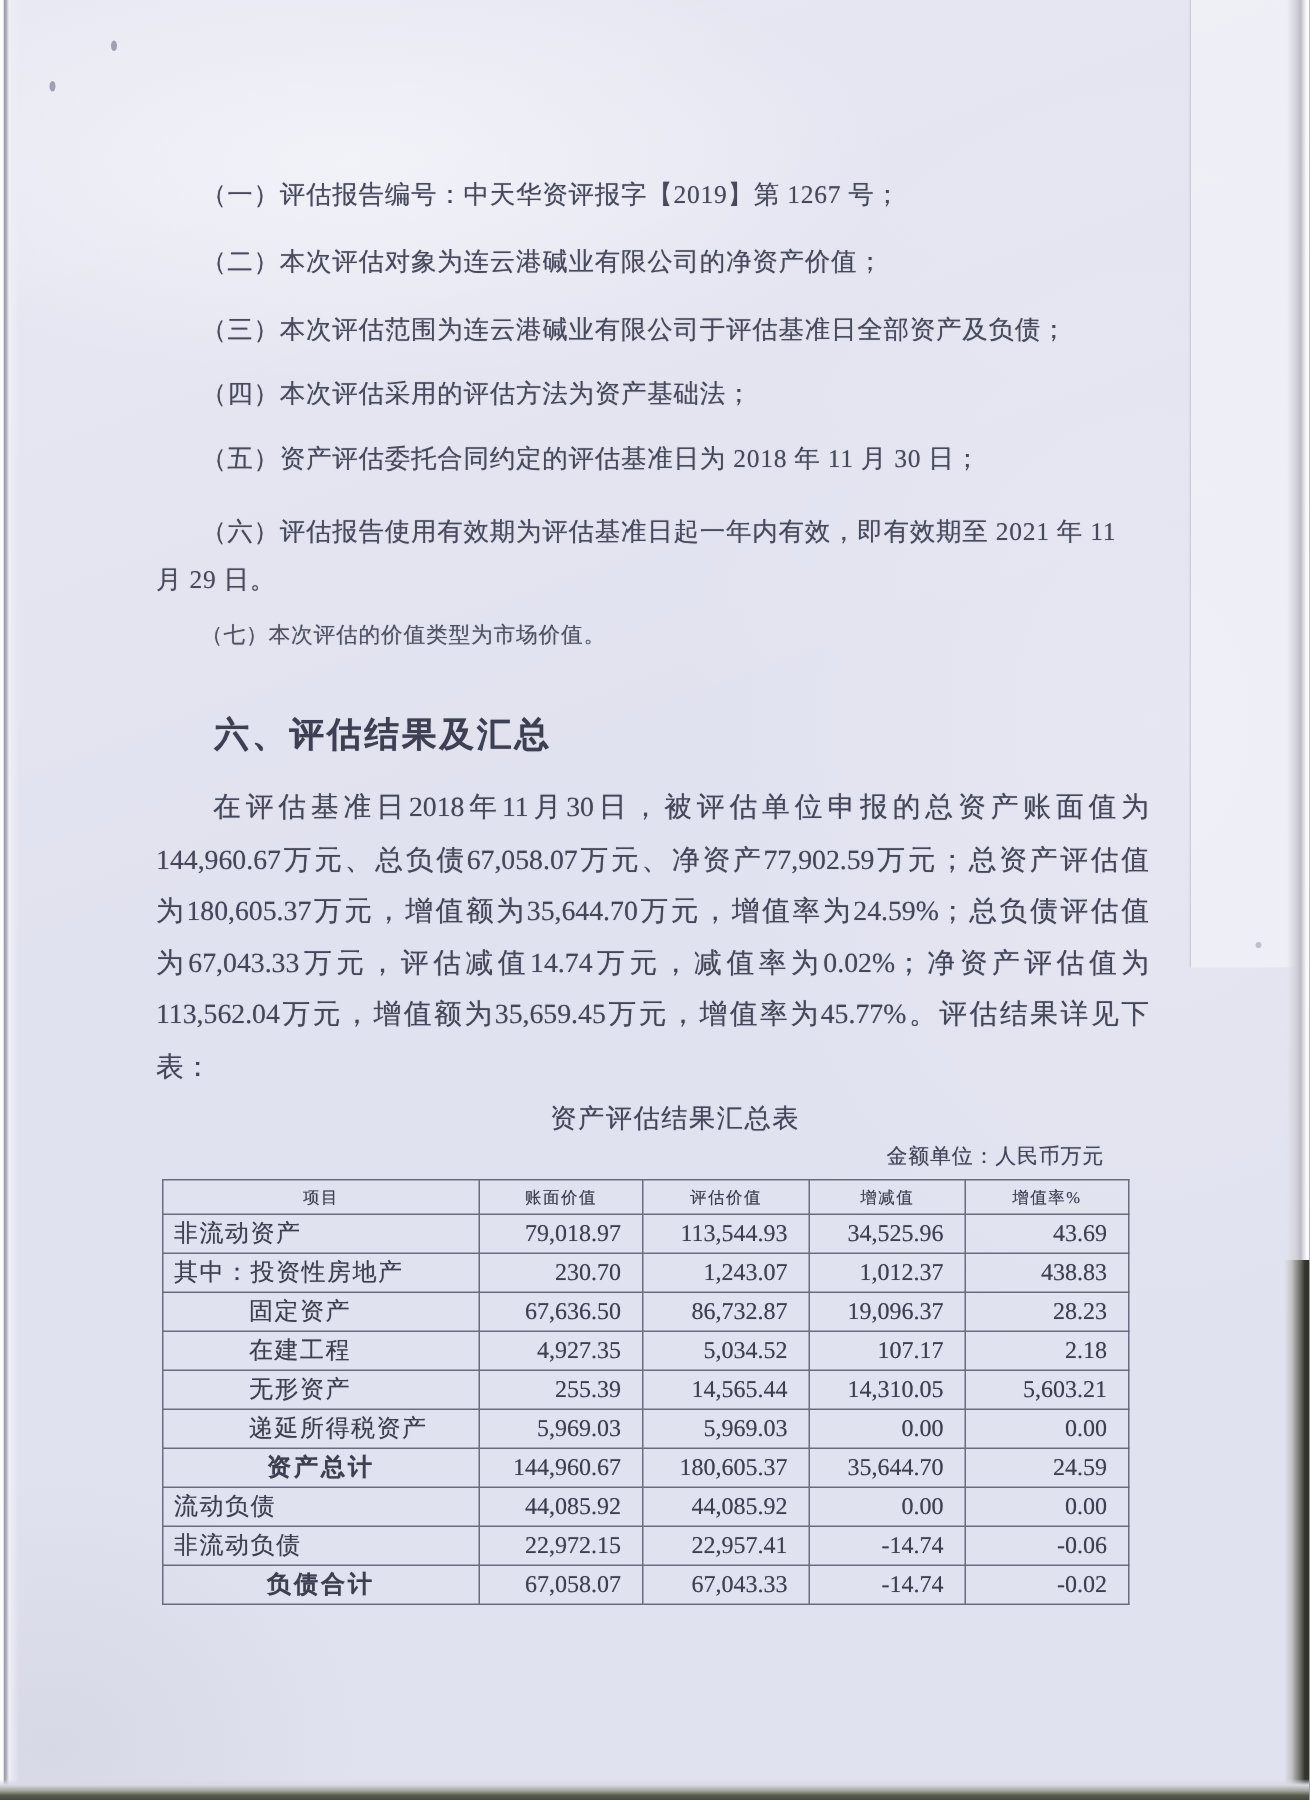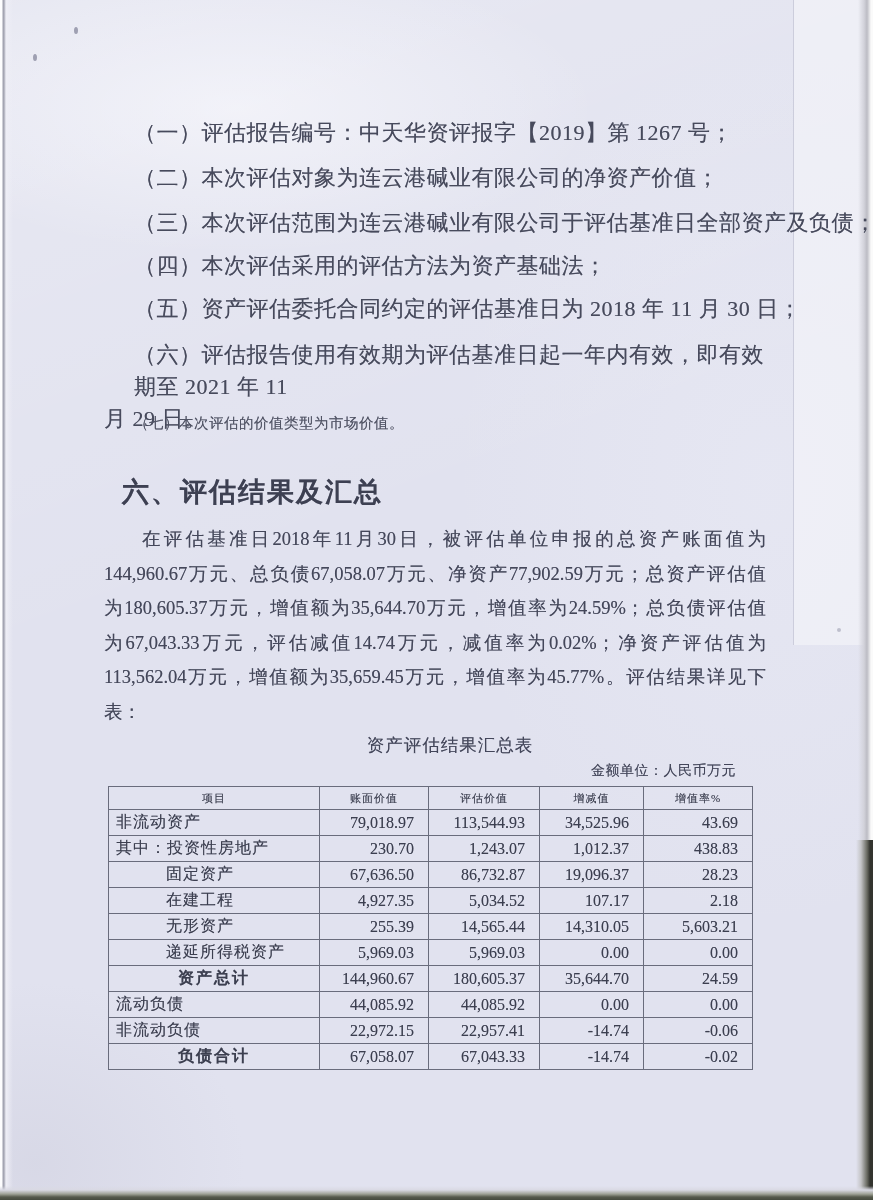--- a/index.html
+++ b/index.html
@@ -29,30 +29,30 @@
   .scan-bottom-strip{position:absolute;left:0;top:1186px;width:873px;height:14px;
     background:linear-gradient(to bottom,rgba(225,226,239,0) 0px,#d9d9e3 4px,#9fa296 8px,#565a4c 11px,#454a3e 14px);}
   .speck{position:absolute;border-radius:50%;background:#9fa0b2;}
   .speck-1{left:74px;top:27px;width:4px;height:7px;}
   .speck-2{left:33px;top:54px;width:4px;height:7px;}
   .speck-3{left:837px;top:628px;width:4px;height:4px;opacity:.6;}
 
   
   .txt{position:absolute;white-space:nowrap;letter-spacing:0.5px;
     text-shadow:0 0 0.6px rgba(71,74,92,0.55);}
-  .clause{left:134px;font-size:22px;}
+  .clause{left:134px;font-size:17px;}
   .clause-1{top:118px;}
   .clause-2{top:163px;}
   .clause-3{top:208px;}
   .clause-4{top:251px;}
   .clause-5{top:294px;}
   .clause-6{top:339px;left:134px;width:640px;white-space:normal;line-height:32px;}
   .clause-6 .l2{margin-left:-30px;}
   .clause-7{top:414px;font-size:14.5px;color:#505364;}
-  .section-heading{left:122px;top:474px;font-size:27px;font-weight:bold;
+  .section-heading{left:143px;top:474px;font-size:23px;font-weight:bold;
     letter-spacing:2px;color:#3d4052;font-family:"Liberation Sans","DejaVu Sans",sans-serif;}
   .paragraph{position:absolute;left:104px;top:526px;width:662px;
     font-size:18.5px;color:#44475a;text-shadow:0 0 0.6px rgba(68,71,90,0.55);}
   .pline{height:34.5px;line-height:26px;text-align:justify;text-align-last:justify;
     text-justify:inter-character;overflow:hidden;}
   .pline.first{padding-left:38px;}
   .pline.last{text-align-last:left;}
   .table-title{left:0;top:733px;width:900px;text-align:center;font-size:17.5px;
     letter-spacing:1px;color:#43465a;}
   .unit-note{left:108px;top:762px;width:628px;text-align:right;font-size:14px;color:#43465a;}

